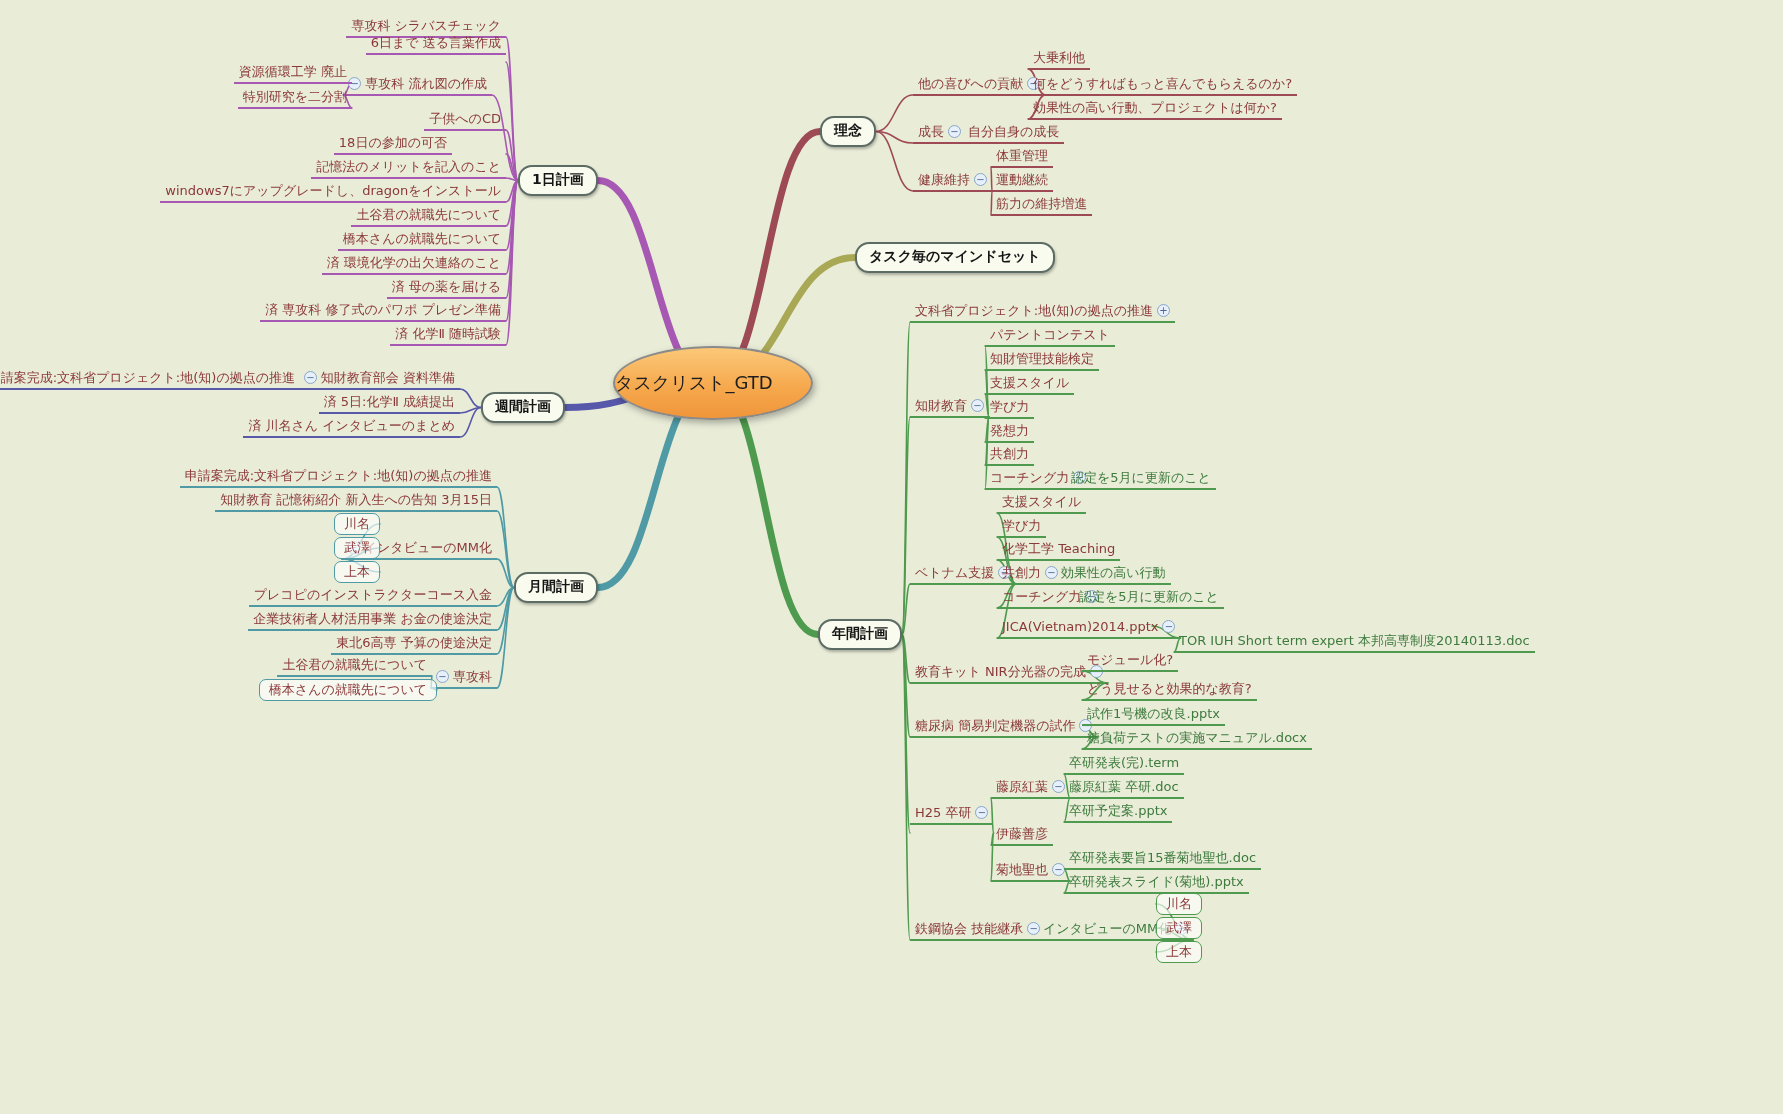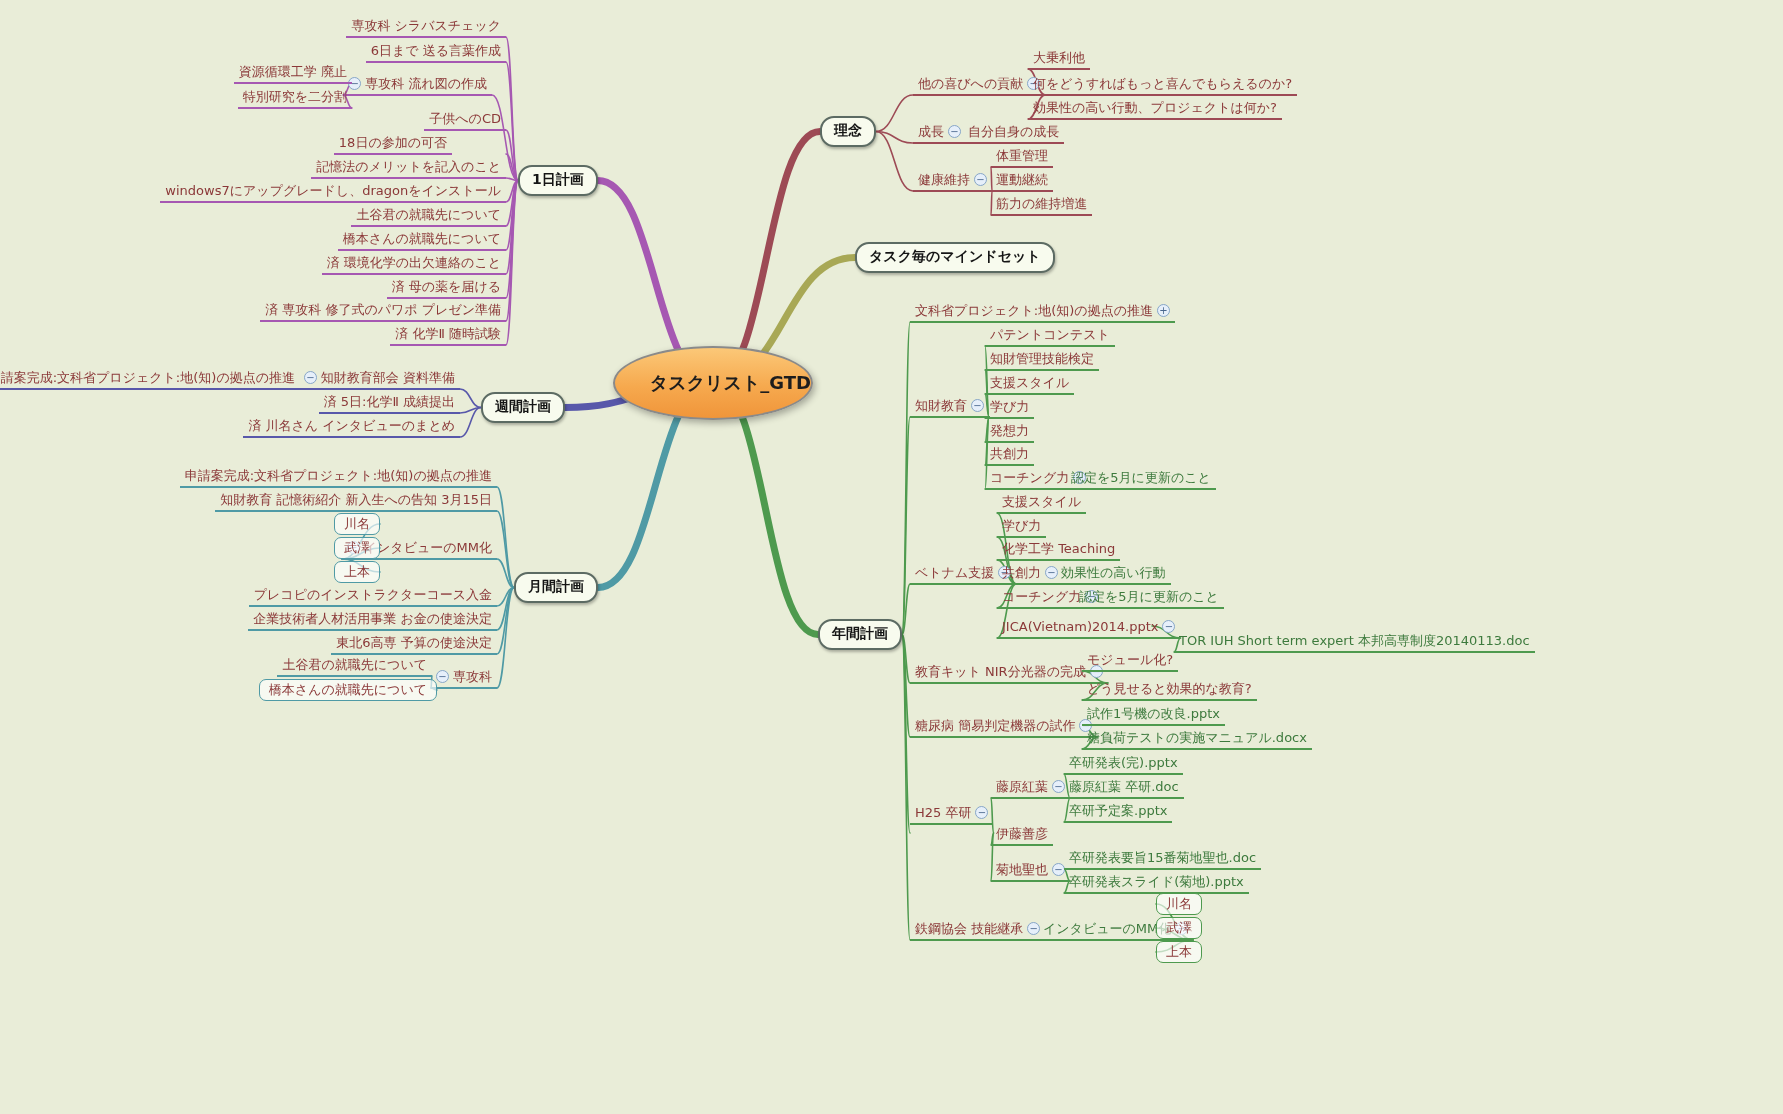--- a/index.html
+++ b/index.html
@@ -18,22 +18,22 @@
   .t-green{color:#3d7a3d}
   .boxed{border:1.5px solid #999;border-radius:7px;background:rgba(255,255,255,.65);padding:1px 9px 2px}
   .b-month{border-color:#4f9aa5}
   .b-year{border-color:#4e9a4e}
   .topic{position:absolute;z-index:2;display:flex;align-items:center;gap:5px;white-space:nowrap;
          font-size:14px;font-weight:bold;color:#151515;background:#f8fbee;
          border:2px solid #5c6b63;border-radius:14px;padding:4px 12px 5px;
          box-shadow:1px 2px 3px rgba(0,0,0,.28)}
   #center{position:absolute;left:613px;top:346px;z-index:3;width:200px;height:74px;border-radius:50%;
           background:linear-gradient(180deg,#fbc878 0%,#f6a94e 55%,#f0953a 100%);
-          border:2px solid #8a8a8a;display:flex;align-items:center;justify-content:flex-end;
-          font-size:18px;font-weight:bold;color:#1d1d1d;box-shadow:2px 3px 7px rgba(0,0,0,.3)}
+          border:2px solid #8a8a8a;display:flex;align-items:center;justify-content:flex-start;
+          font-size:18px;font-weight:normal;color:#1d1d1d;box-shadow:2px 3px 7px rgba(0,0,0,.3)}
   .exp{flex:0 0 auto;width:13px;height:13px;border-radius:50%;background:#e6effa;border:1px solid #87a6c7;
        color:#49678e;font-size:10px;line-height:10px;display:inline-flex;align-items:center;justify-content:center;
        cursor:pointer;font-weight:normal}
   .lbl{display:inline-block}
 </style>
 </head>
 <body>
 
 <div id="stage">
   <svg id="links" width="1783" height="1114">
@@ -146,21 +146,21 @@
   <div class="topic" id="mindset-topic" style="left:855px;top:242px">
       <span class="lbl">タスク毎のマインドセット</span>
     </div>
   <div class="topic" id="year-topic" style="left:818px;top:619px">
       <span class="lbl">年間計画</span>
     </div>
 
   <div class="node u-day" id="d0" style="right:1277px;top:16px">
       <span class="lbl">専攻科 シラバスチェック</span>
     </div>
-  <div class="node u-day" id="d1" style="right:1277px;top:41px">
+  <div class="node u-day" id="d1" style="right:1277px;top:33px">
       <span class="lbl">6日まで 送る言葉作成</span>
     </div>
   <div class="node u-day" id="d2" style="right:1291px;top:74px">
       <span class="exp">−</span>
       <span class="lbl">専攻科 流れ図の作成</span>
     </div>
   <div class="node u-day" id="d2c0" style="right:1431px;top:62px">
       <span class="lbl">資源循環工学 廃止</span>
     </div>
   <div class="node u-day" id="d2c1" style="right:1431px;top:87px">
@@ -378,21 +378,21 @@
 
   <div class="node u-year" id="y5" style="left:910px;top:803px">
       <span class="lbl">H25 卒研</span>
       <span class="exp">−</span>
     </div>
   <div class="node u-year" id="y5c0" style="left:991px;top:777px">
       <span class="lbl">藤原紅葉</span>
       <span class="exp">−</span>
     </div>
   <div class="node u-year t-green" id="y5c0c0" style="left:1064px;top:753px">
-      <span class="lbl">卒研発表(完).pptx</span>
+      <span class="lbl">卒研発表(完).term</span>
     </div>
   <div class="node u-year t-green" id="y5c0c1" style="left:1064px;top:777px">
       <span class="lbl">藤原紅葉 卒研.doc</span>
     </div>
   <div class="node u-year t-green" id="y5c0c2" style="left:1064px;top:801px">
       <span class="lbl">卒研予定案.pptx</span>
     </div>
   <div class="node u-year" id="y5c1" style="left:991px;top:824px">
       <span class="lbl">伊藤善彦</span>
     </div>

